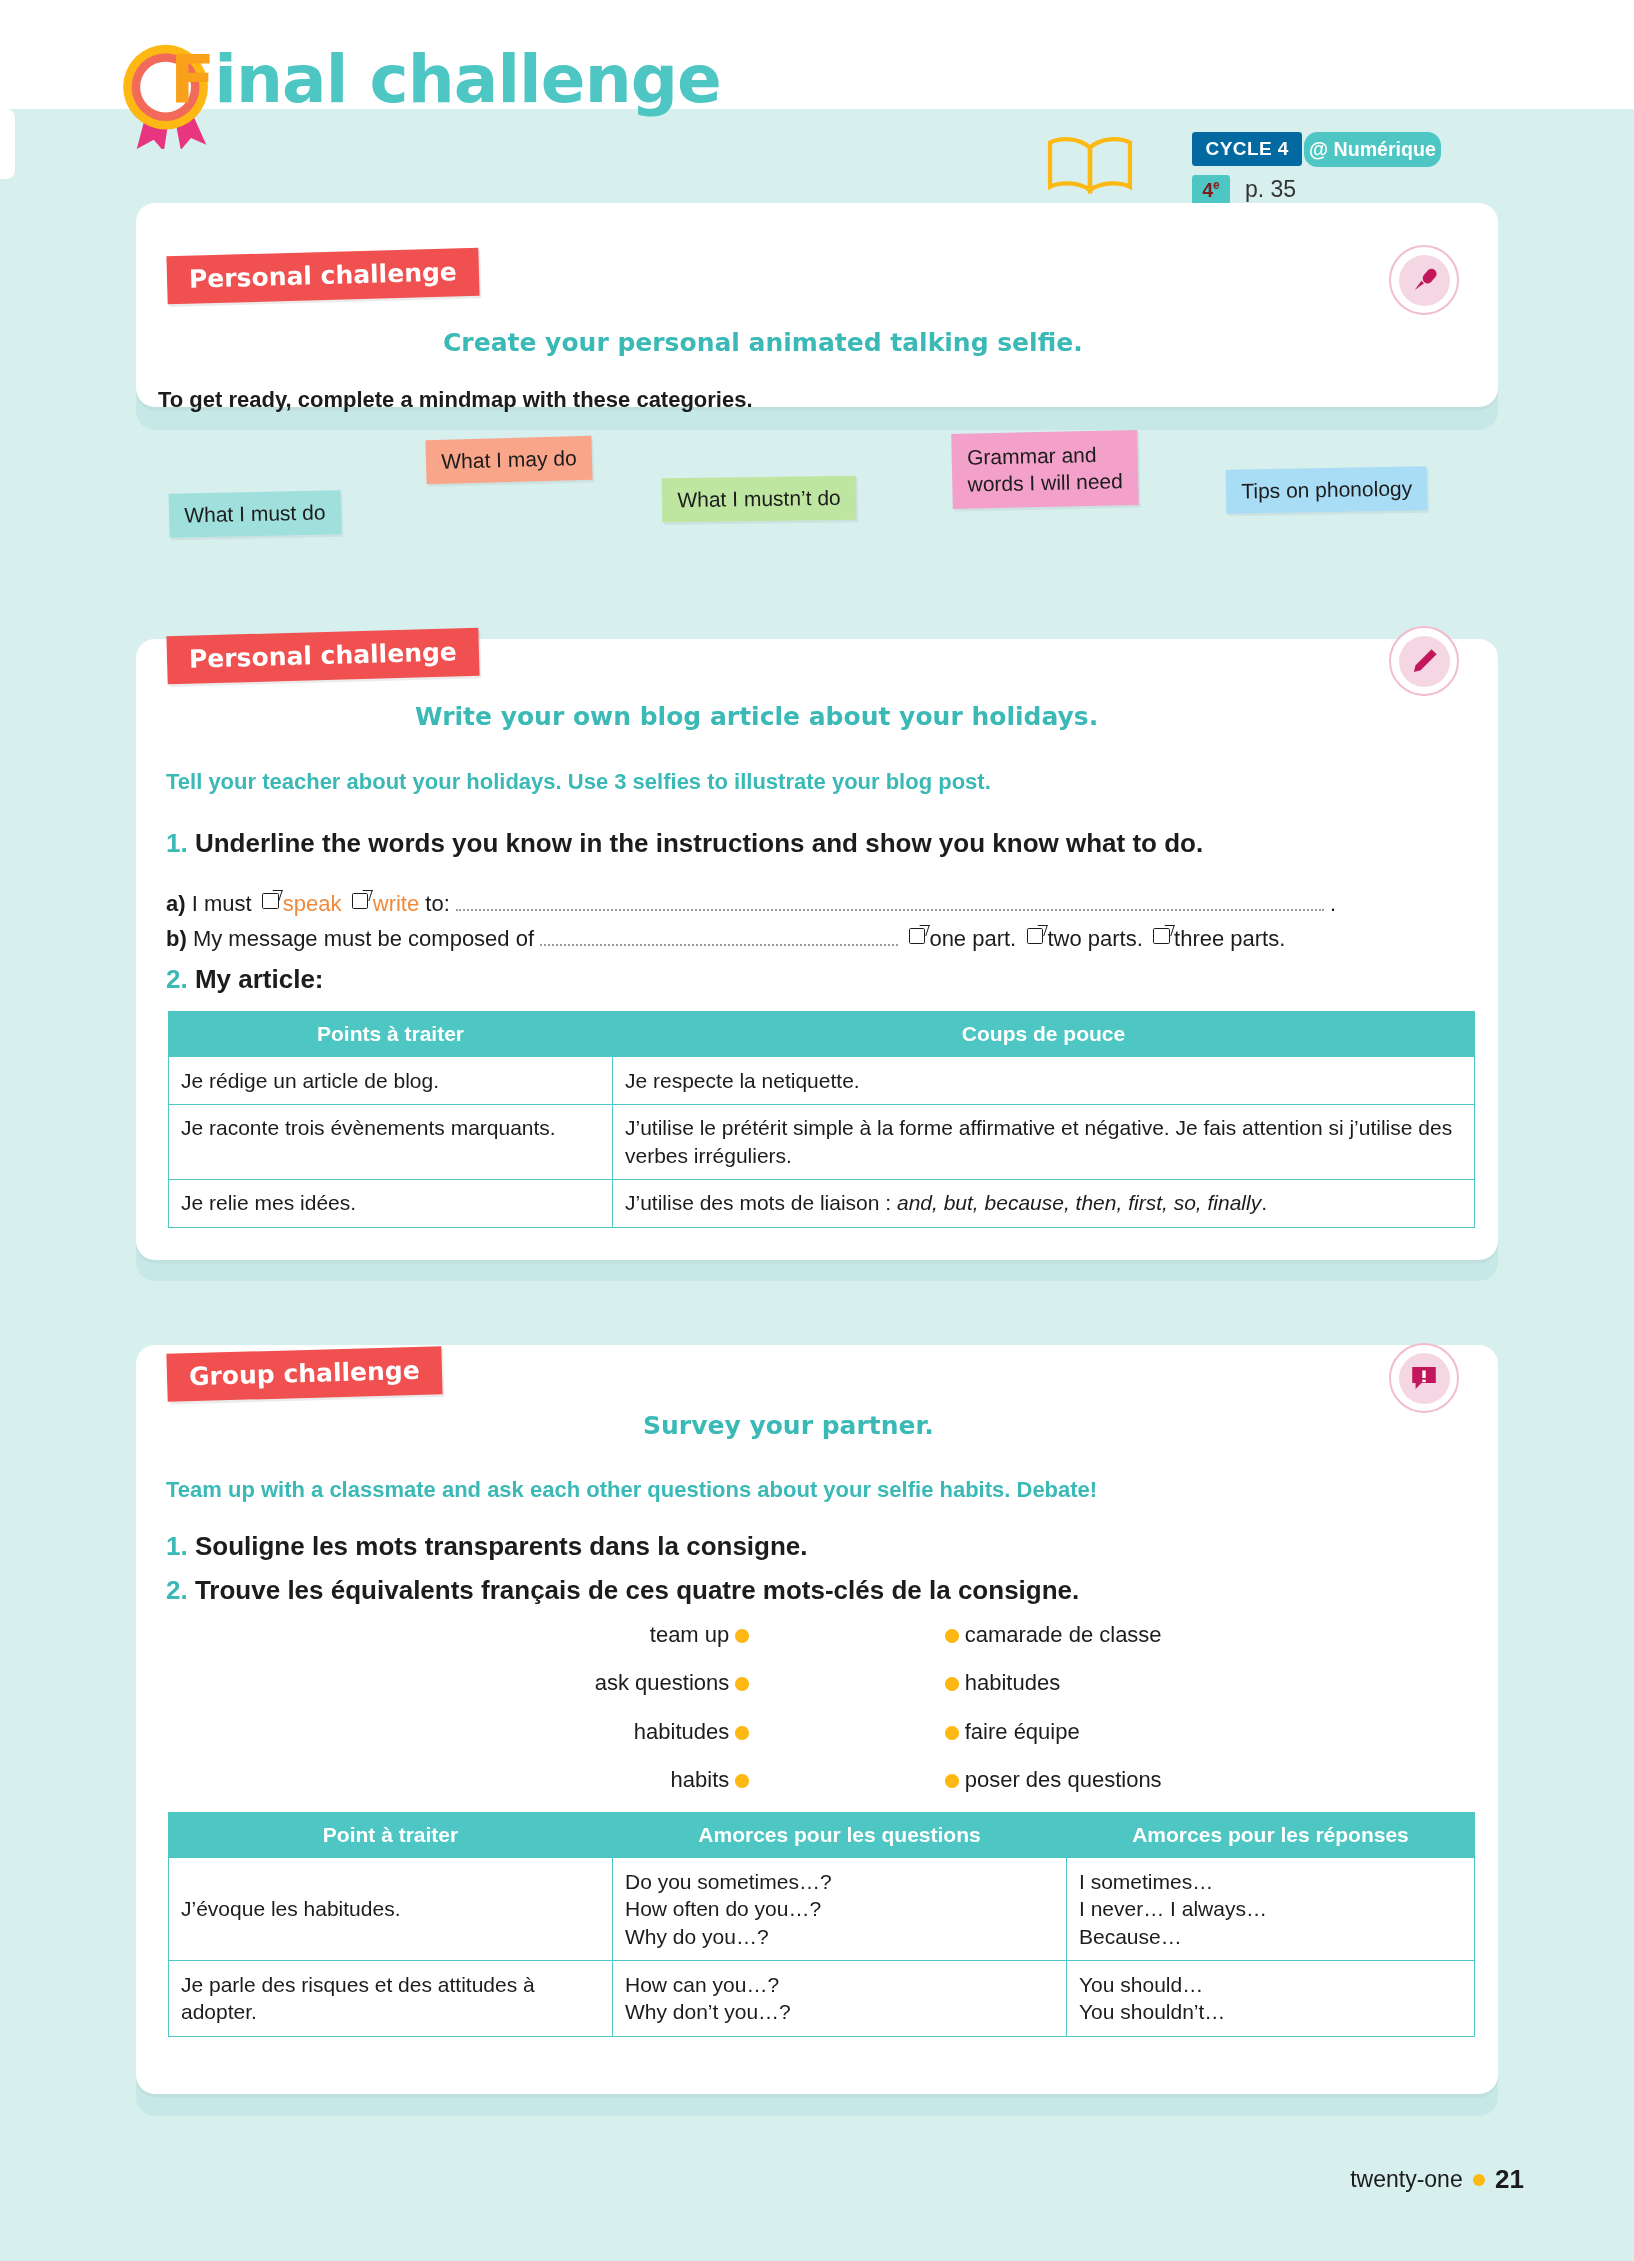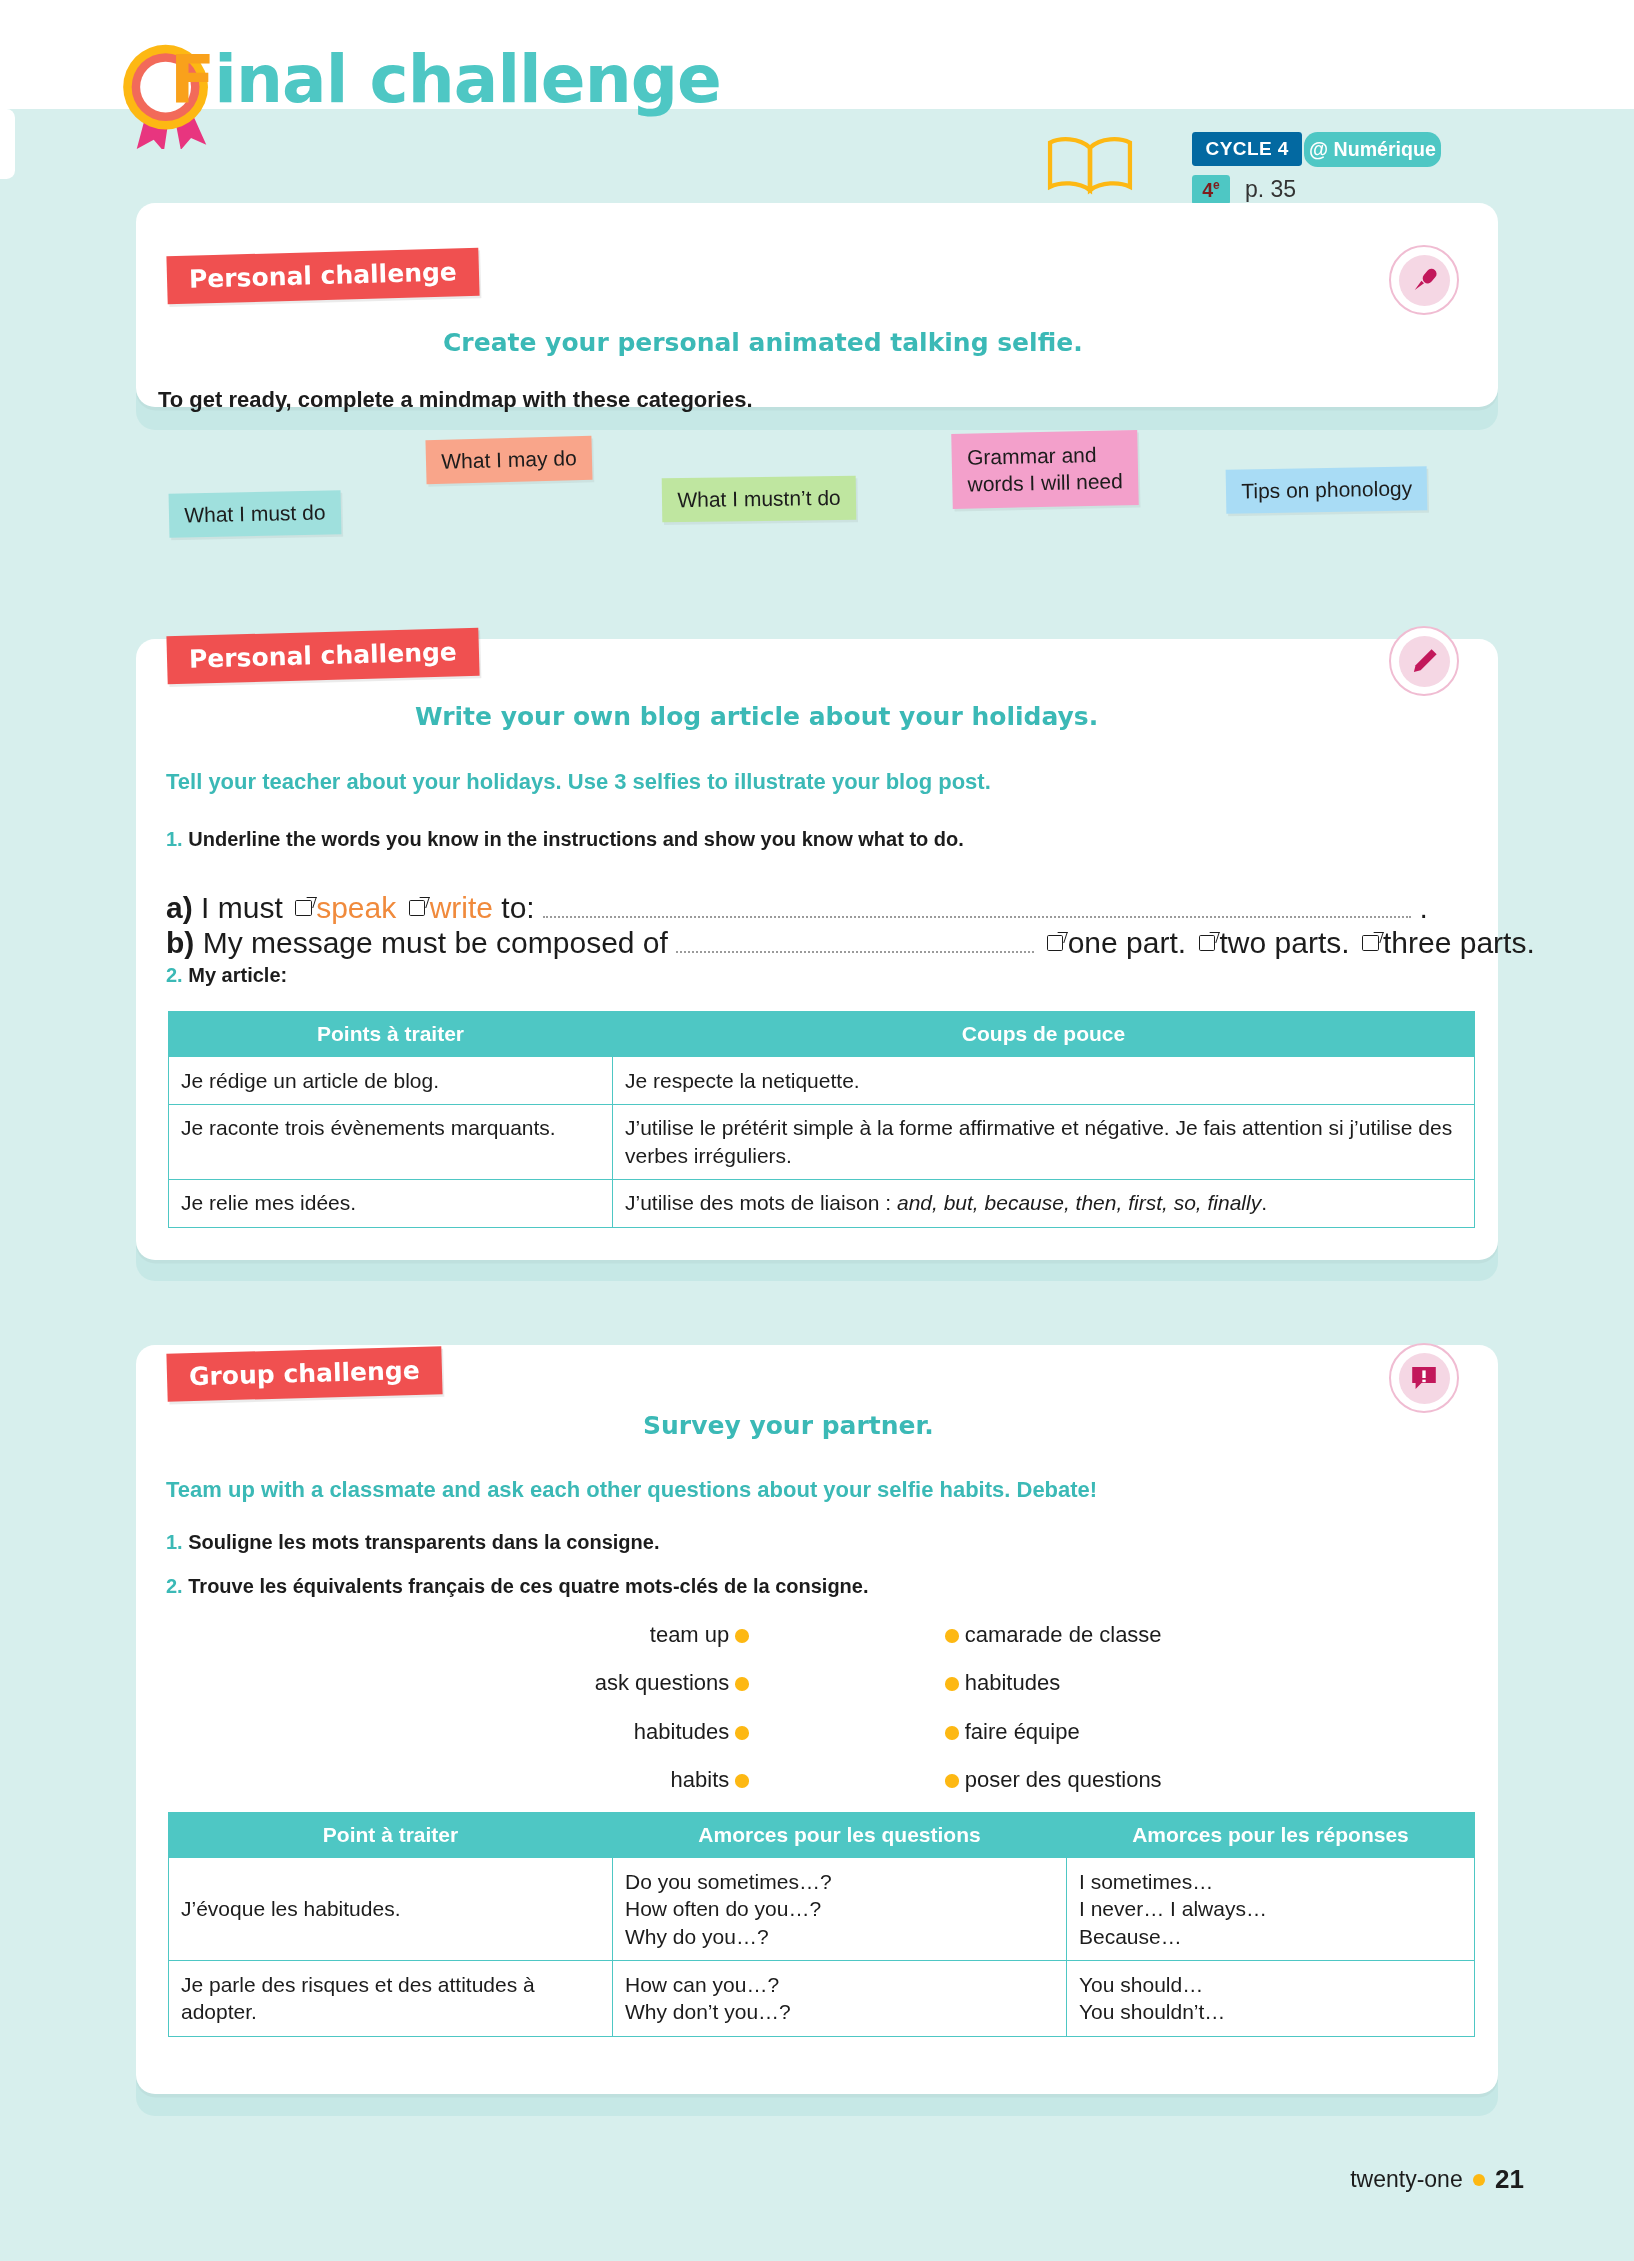--- a/index.html
+++ b/index.html
@@ -150,21 +150,21 @@
     font-size: 22px;
   }
   .subtitle-teal {
     position: absolute;
     color: #3bb9b6;
     font-weight: bold;
     font-size: 22px;
   }
   .step {
     position: absolute;
-    font-size: 20px;
+    font-size: 26px;
     color: #1c1c1c;
     font-weight: bold;
   }
   .step .num { color: #3bb9b6; }
 
   
   .sticky {
     position: absolute;
     font-size: 21px;
     color: #1c1c1c;
@@ -192,21 +192,21 @@
     border: 1.7px solid #4ec7c4;
     padding: 9.4px 12px;
     vertical-align: top;
     line-height: 1.32;
   }
   .it { font-style: italic; }
 
   
   .formline {
     position: absolute;
-    font-size: 30px;
+    font-size: 22px;
     color: #1c1c1c;
   }
   .formline b { font-weight: bold; }
   .chk {
     display: inline-block;
     width: 14.5px; height: 14.5px;
     border: 1.7px solid #1c1c1c;
     border-radius: 1.7px;
     position: relative;
     top: -1.7px;

